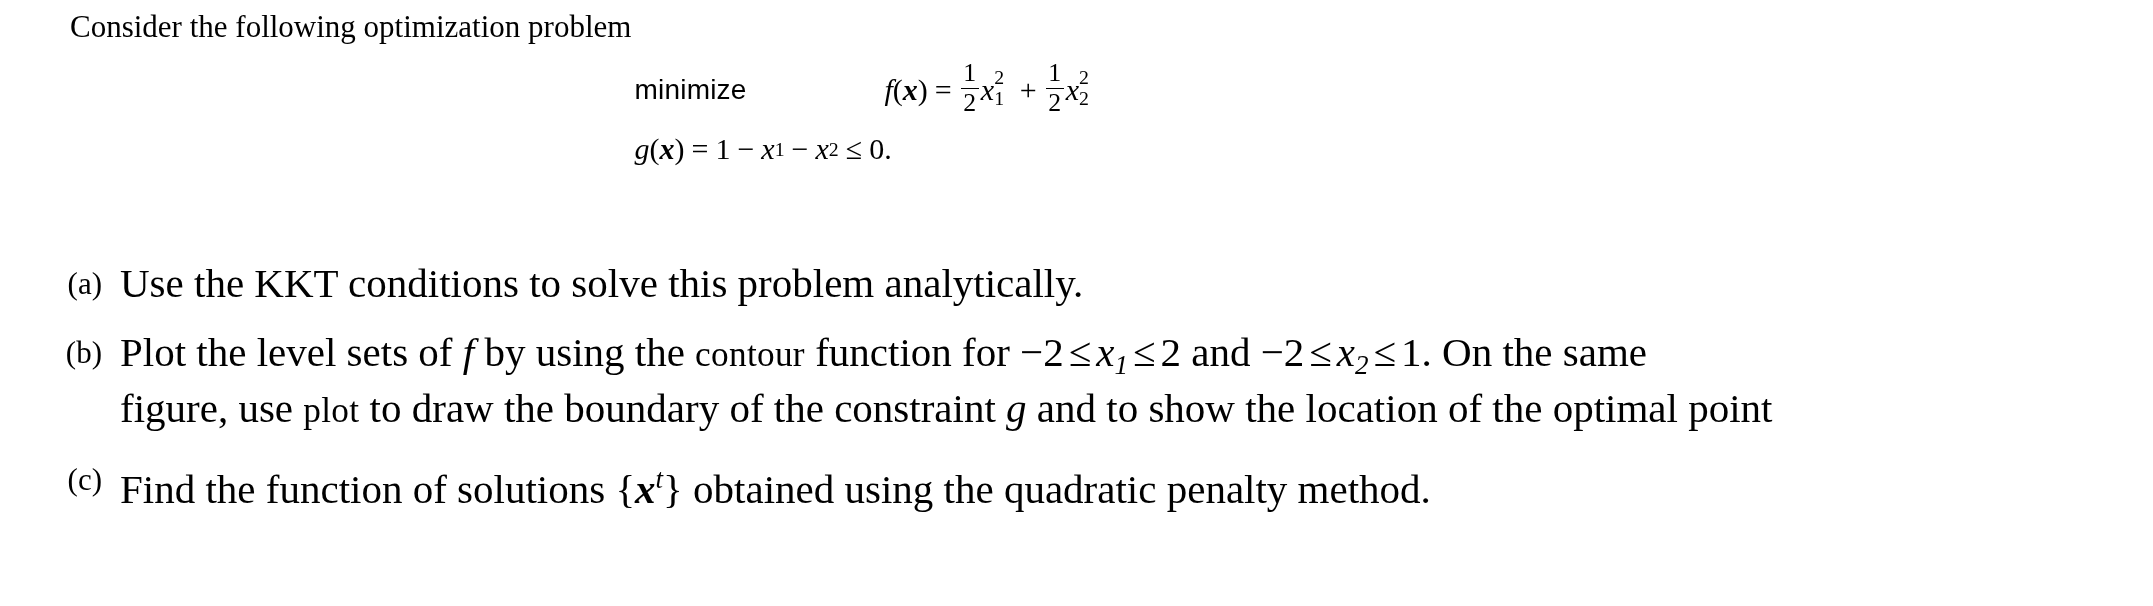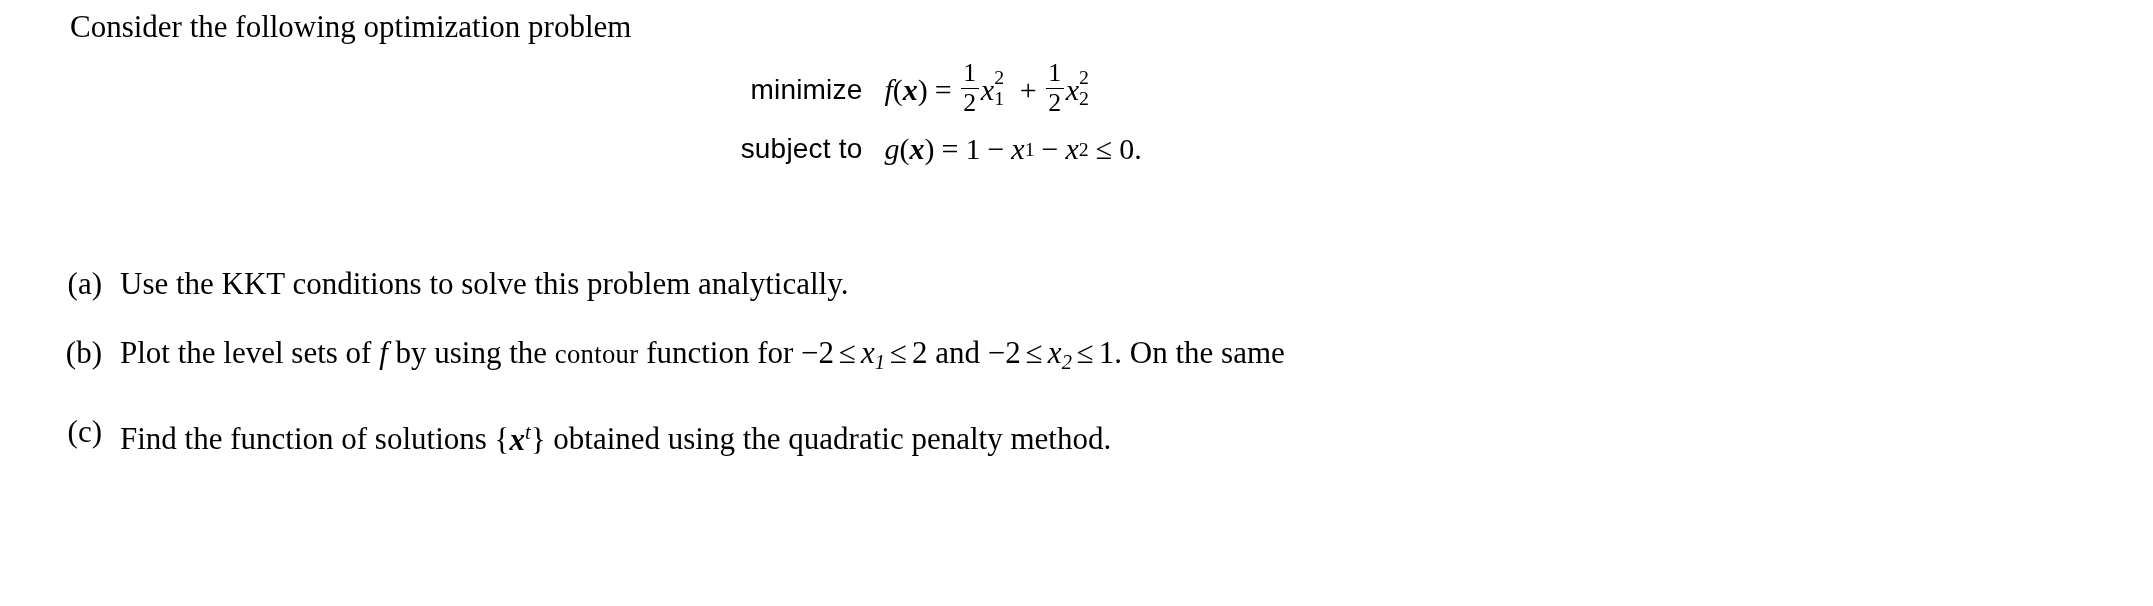--- a/index.html
+++ b/index.html
@@ -50,21 +50,21 @@
   }
   .math-row {
     display: flex;
     align-items: center;
     white-space: nowrap;
     font-size: 30px;
   }
   .opt-label {
     font-family: "Liberation Sans", "DejaVu Sans", sans-serif;
     font-size: 28px;
-    text-align: right;
+    text-align: left;
     width: 250px;
     padding-right: 22px;
     box-sizing: border-box;
     letter-spacing: 0.2px;
   }
   .math-expr {
     font-family: "Liberation Serif", "DejaVu Serif", serif;
     font-size: 30px;
     display: flex;
     align-items: center;
@@ -158,21 +158,21 @@
     width: 92px;
     min-width: 92px;
     text-align: right;
     padding-right: 18px;
     box-sizing: border-box;
     font-size: 31px;
     line-height: 43px;
     margin-left: 0;
   }
   .item-body {
-    font-size: 31px;
+    font-size: 41px;
     line-height: 43px;
     max-width: 1830px;
   }
   .item-body .line { white-space: nowrap; }
 
   .tt {
     font-family: Liberation Serif, serif;
     font-size: 0.86em;
     letter-spacing: 0.3px;
   }
@@ -215,21 +215,20 @@
             </span>
             <span class="mi">x</span>
             <span class="subsup">
               <span class="s-sup">2</span>
               <span class="s-sub">2</span>
             </span>
         </span>
       </div>
 
       <div class="math-row">
-        <span class="opt-label">subject to</span>
         <span class="math-expr">
           <span class="mi">g</span>
             <span class="paren">(</span>
             <span class="mbf">x</span>
             <span class="paren">)</span>
             <span class="mo">=</span>
             <span class="mn">1</span>
             <span class="mo">−</span>
             <span class="mi">x</span>
             <span class="sup" style="vertical-align:-0.30em;">1</span>
@@ -253,20 +252,21 @@
         <div class="line"><span>Use the KKT conditions to solve this problem analytically.</span></div>
       </div>
     </div>
 
     <div class="item">
       <div class="item-label">(b)</div>
       <div class="item-body">
 
         <div class="line"><span>Plot the level sets of</span><span>&nbsp;</span><span class="mi">f</span><span>&nbsp;</span><span>by using the</span><span>&nbsp;</span><span class="tt">contour</span><span>&nbsp;</span><span>function for</span><span>&nbsp;</span><span class="nobr"><span class="mn">−2</span><span class="mo-tight">≤</span><span class="mi">x</span><span class="sub">1</span><span class="mo-tight">≤</span><span class="mn">2</span></span><span>&nbsp;</span><span>and</span><span>&nbsp;</span><span class="nobr"><span class="mn">−2</span><span class="mo-tight">≤</span><span class="mi">x</span><span class="sub">2</span><span class="mo-tight">≤</span><span class="mn">1</span></span><span>. On the same</span></div>
 
+        <div class="line"><span>figure, use</span><span>&nbsp;</span><span class="tt">plot</span><span>&nbsp;</span><span>to draw the boundary of the constraint</span><span>&nbsp;</span><span class="mi">g</span><span>&nbsp;</span><span>and to show the location of the optimal point</span></div>
 
 
       </div>
     </div>
 
     <div class="item">
       <div class="item-label">(c)</div>
       <div class="item-body">
         <div class="line"><span>Find the function of solutions</span><span>&nbsp;</span><span class="nobr"><span class="mn">{</span><span class="mbf">x</span><span class="sup-i">t</span><span class="mn">}</span></span><span>&nbsp;</span><span>obtained using the quadratic penalty method.</span></div>
       </div>

